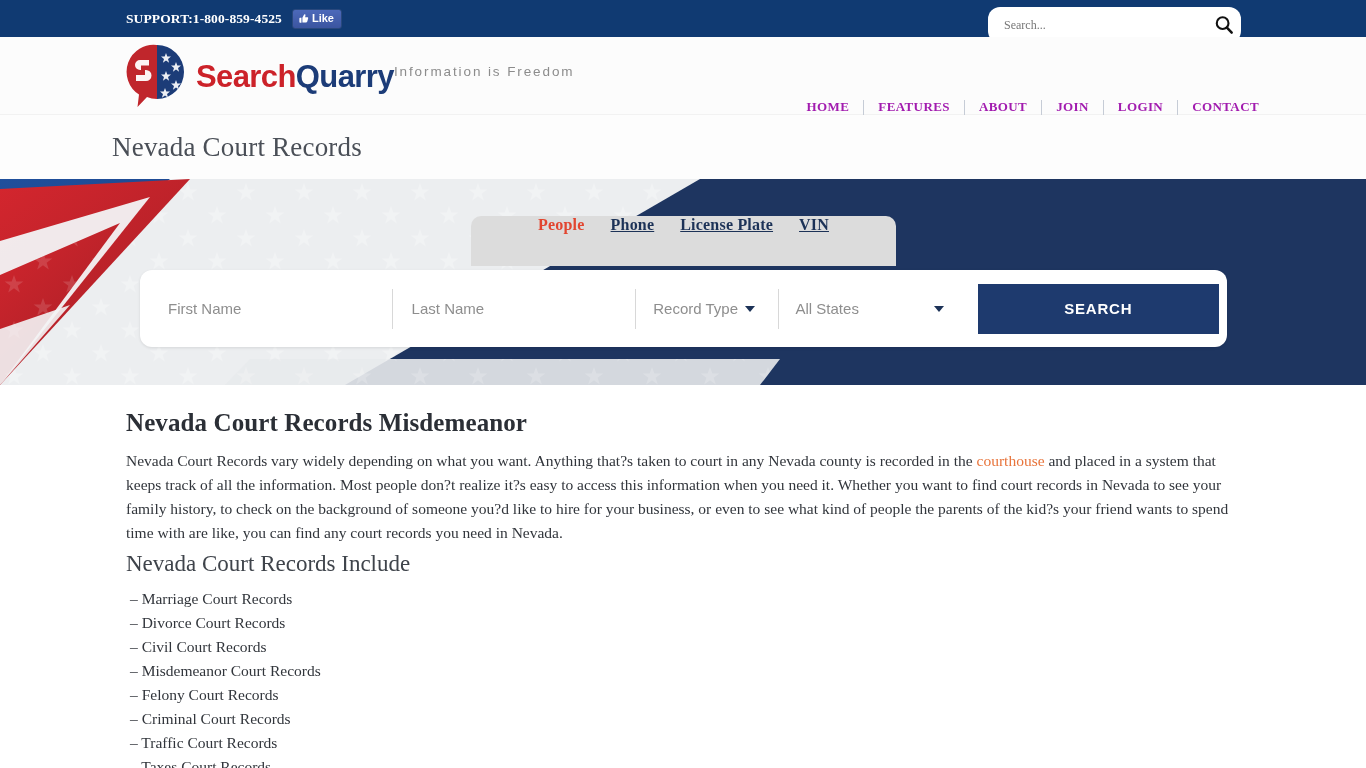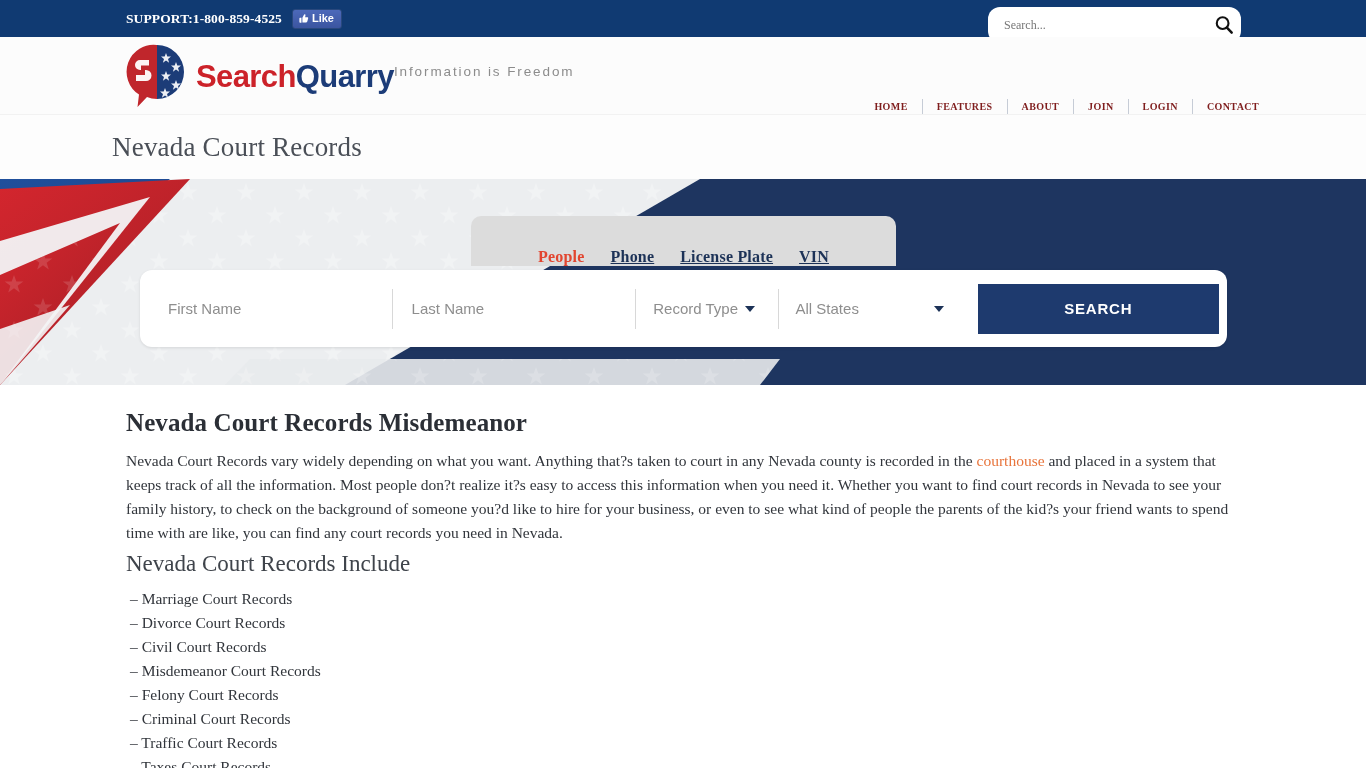--- a/index.html
+++ b/index.html
@@ -114,23 +114,23 @@
     letter-spacing: 1.9px;
     margin-top: 4px;
   }
   .nav {
     position: absolute;
     right: 93px; top: 62px;
     display: flex;
     align-items: center;
   }
   .nav a {
-    color: #7f1d1d;
-    font-family: "Liberation Serif", serif;
-    font-size: 10px;
+    color: #a21caf;
+    font-family: "Liberation Serif", serif;
+    font-size: 13px;
     font-weight: bold;
     letter-spacing: .4px;
     text-decoration: none;
     padding: 0 14px;
     cursor: pointer;
   }
   .nav .divider {
     width: 1px; height: 15px;
     background: #c6ccd6;
   }
@@ -161,21 +161,21 @@
   .hero-bg { position: absolute; inset: 0; width: 100%; height: 100%; }
 
   
   .tabs {
     position: absolute;
     left: 471px; top: 37px;
     width: 425px; height: 50px;
     background: #dcdcdc;
     border-radius: 10px 10px 0 0;
     display: flex;
-    align-items: flex-end;
+    align-items: flex-start;
     justify-content: center;
     gap: 26px;
     z-index: 3;
   }
   .tabs a {
     font-family: "Liberation Serif", serif;
     font-size: 16px;
     font-weight: bold;
     color: #1c3257;
     text-decoration: underline;

